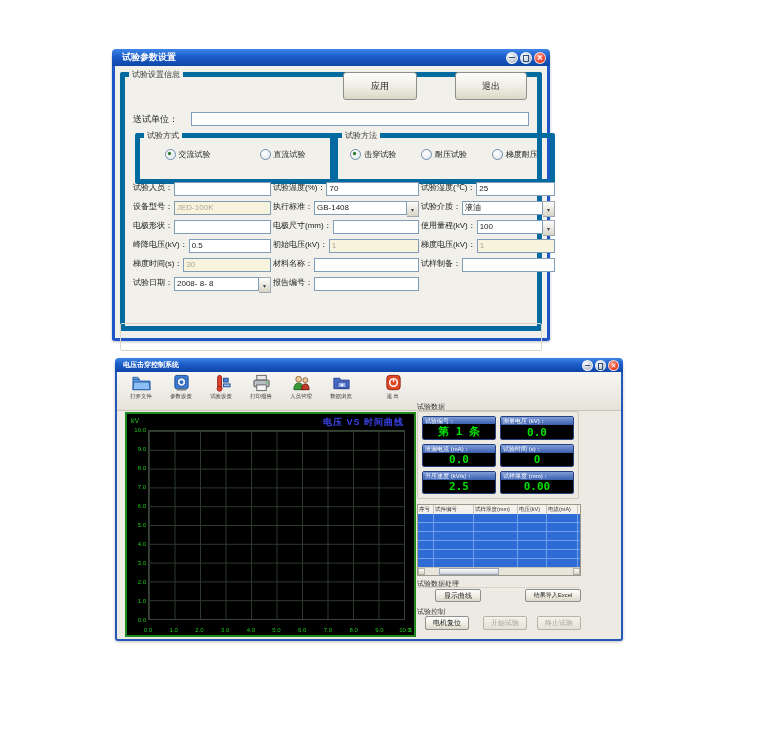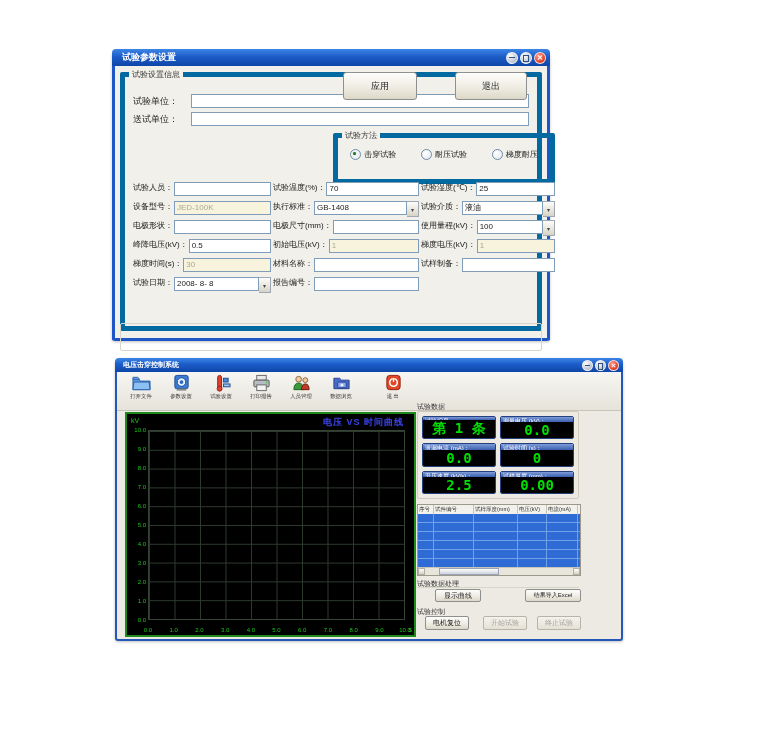--- a/index.html
+++ b/index.html
@@ -80,21 +80,21 @@
   #chart-xunit{position:absolute;right:2px;bottom:2px;color:#18C818;font-size:7px;}
 
   
   #rp-title{position:absolute;left:300px;top:44px;font-size:7px;color:#333;}
   #lcd-panel{position:absolute;left:300px;top:53px;width:162px;height:88px;border:1px solid #CFCABC;
     border-radius:2px;background:#EDEAE3;display:grid;grid-template-columns:1fr 1fr;gap:4px;padding:4px;box-sizing:border-box;}
   .lcd{display:flex;flex-direction:column;border:1px solid #24407E;border-radius:2px;overflow:hidden;}
   .lcd-label{height:8px;background:linear-gradient(#7E9CD8,#3A5FAE);color:#fff;font-size:6px;line-height:8px;
     padding-left:2px;white-space:nowrap;overflow:hidden;transform-origin:left center;}
   .lcd-value{flex:1;background:#000;color:#00E000;font-family:"DejaVu Sans Mono",monospace;font-weight:bold;
-    font-size:14px;display:flex;align-items:center;justify-content:center;}
+    font-size:11px;display:flex;align-items:center;justify-content:center;}
 
   
   #dtable{position:absolute;left:300px;top:146px;width:162px;height:70px;border:1px solid #9C988A;background:#fff;}
   #dtable .hdr{display:flex;height:9px;background:#F2F1EC;border-bottom:1px solid #C8C4B8;}
   #dtable .hdr span{font-size:5.5px;color:#333;border-right:1px solid #C8C4B8;line-height:9px;
     padding-left:1px;white-space:nowrap;overflow:hidden;box-sizing:border-box;}
   #dtable .hdr span:nth-child(1){width:16px;}
   #dtable .hdr span:nth-child(2){width:40px;}
   #dtable .hdr span:nth-child(3){width:44px;}
   #dtable .hdr span:nth-child(4){width:29px;}
@@ -143,29 +143,38 @@
         <span class="wbtn close">
             <span class="g"></span>
             <span class="g2"></span>
           </span>
       </span>
     </div>
     <div id="dlg-body">
       <fieldset id="dlg-group">
         <legend>试验设置信息</legend>
 
-        <div class="row" id="row-unit1">
-          <span class="rlabel">试验单位：</span>
-          <span class="tinput"></span>
-        </div>
         <div class="row" id="row-unit2">
           <span class="rlabel">送试单位：</span>
           <span class="tinput"></span>
         </div>
 
+        <fieldset class="subgroup" id="grp-mode">
+          <legend>试验方式</legend>
+          <div class="radiorow">
+              <span class="radio">
+                <span class="rb sel"></span>
+                <span>交流试验</span>
+              </span>
+              <span class="radio">
+                <span class="rb"></span>
+                <span>直流试验</span>
+              </span>
+            </div>
+        </fieldset>
         <fieldset class="subgroup" id="grp-method">
           <legend>试验方法</legend>
           <div class="radiorow">
               <span class="radio">
                 <span class="rb sel"></span>
                 <span>击穿试验</span>
               </span>
               <span class="radio">
                 <span class="rb"></span>
                 <span>耐压试验</span>

